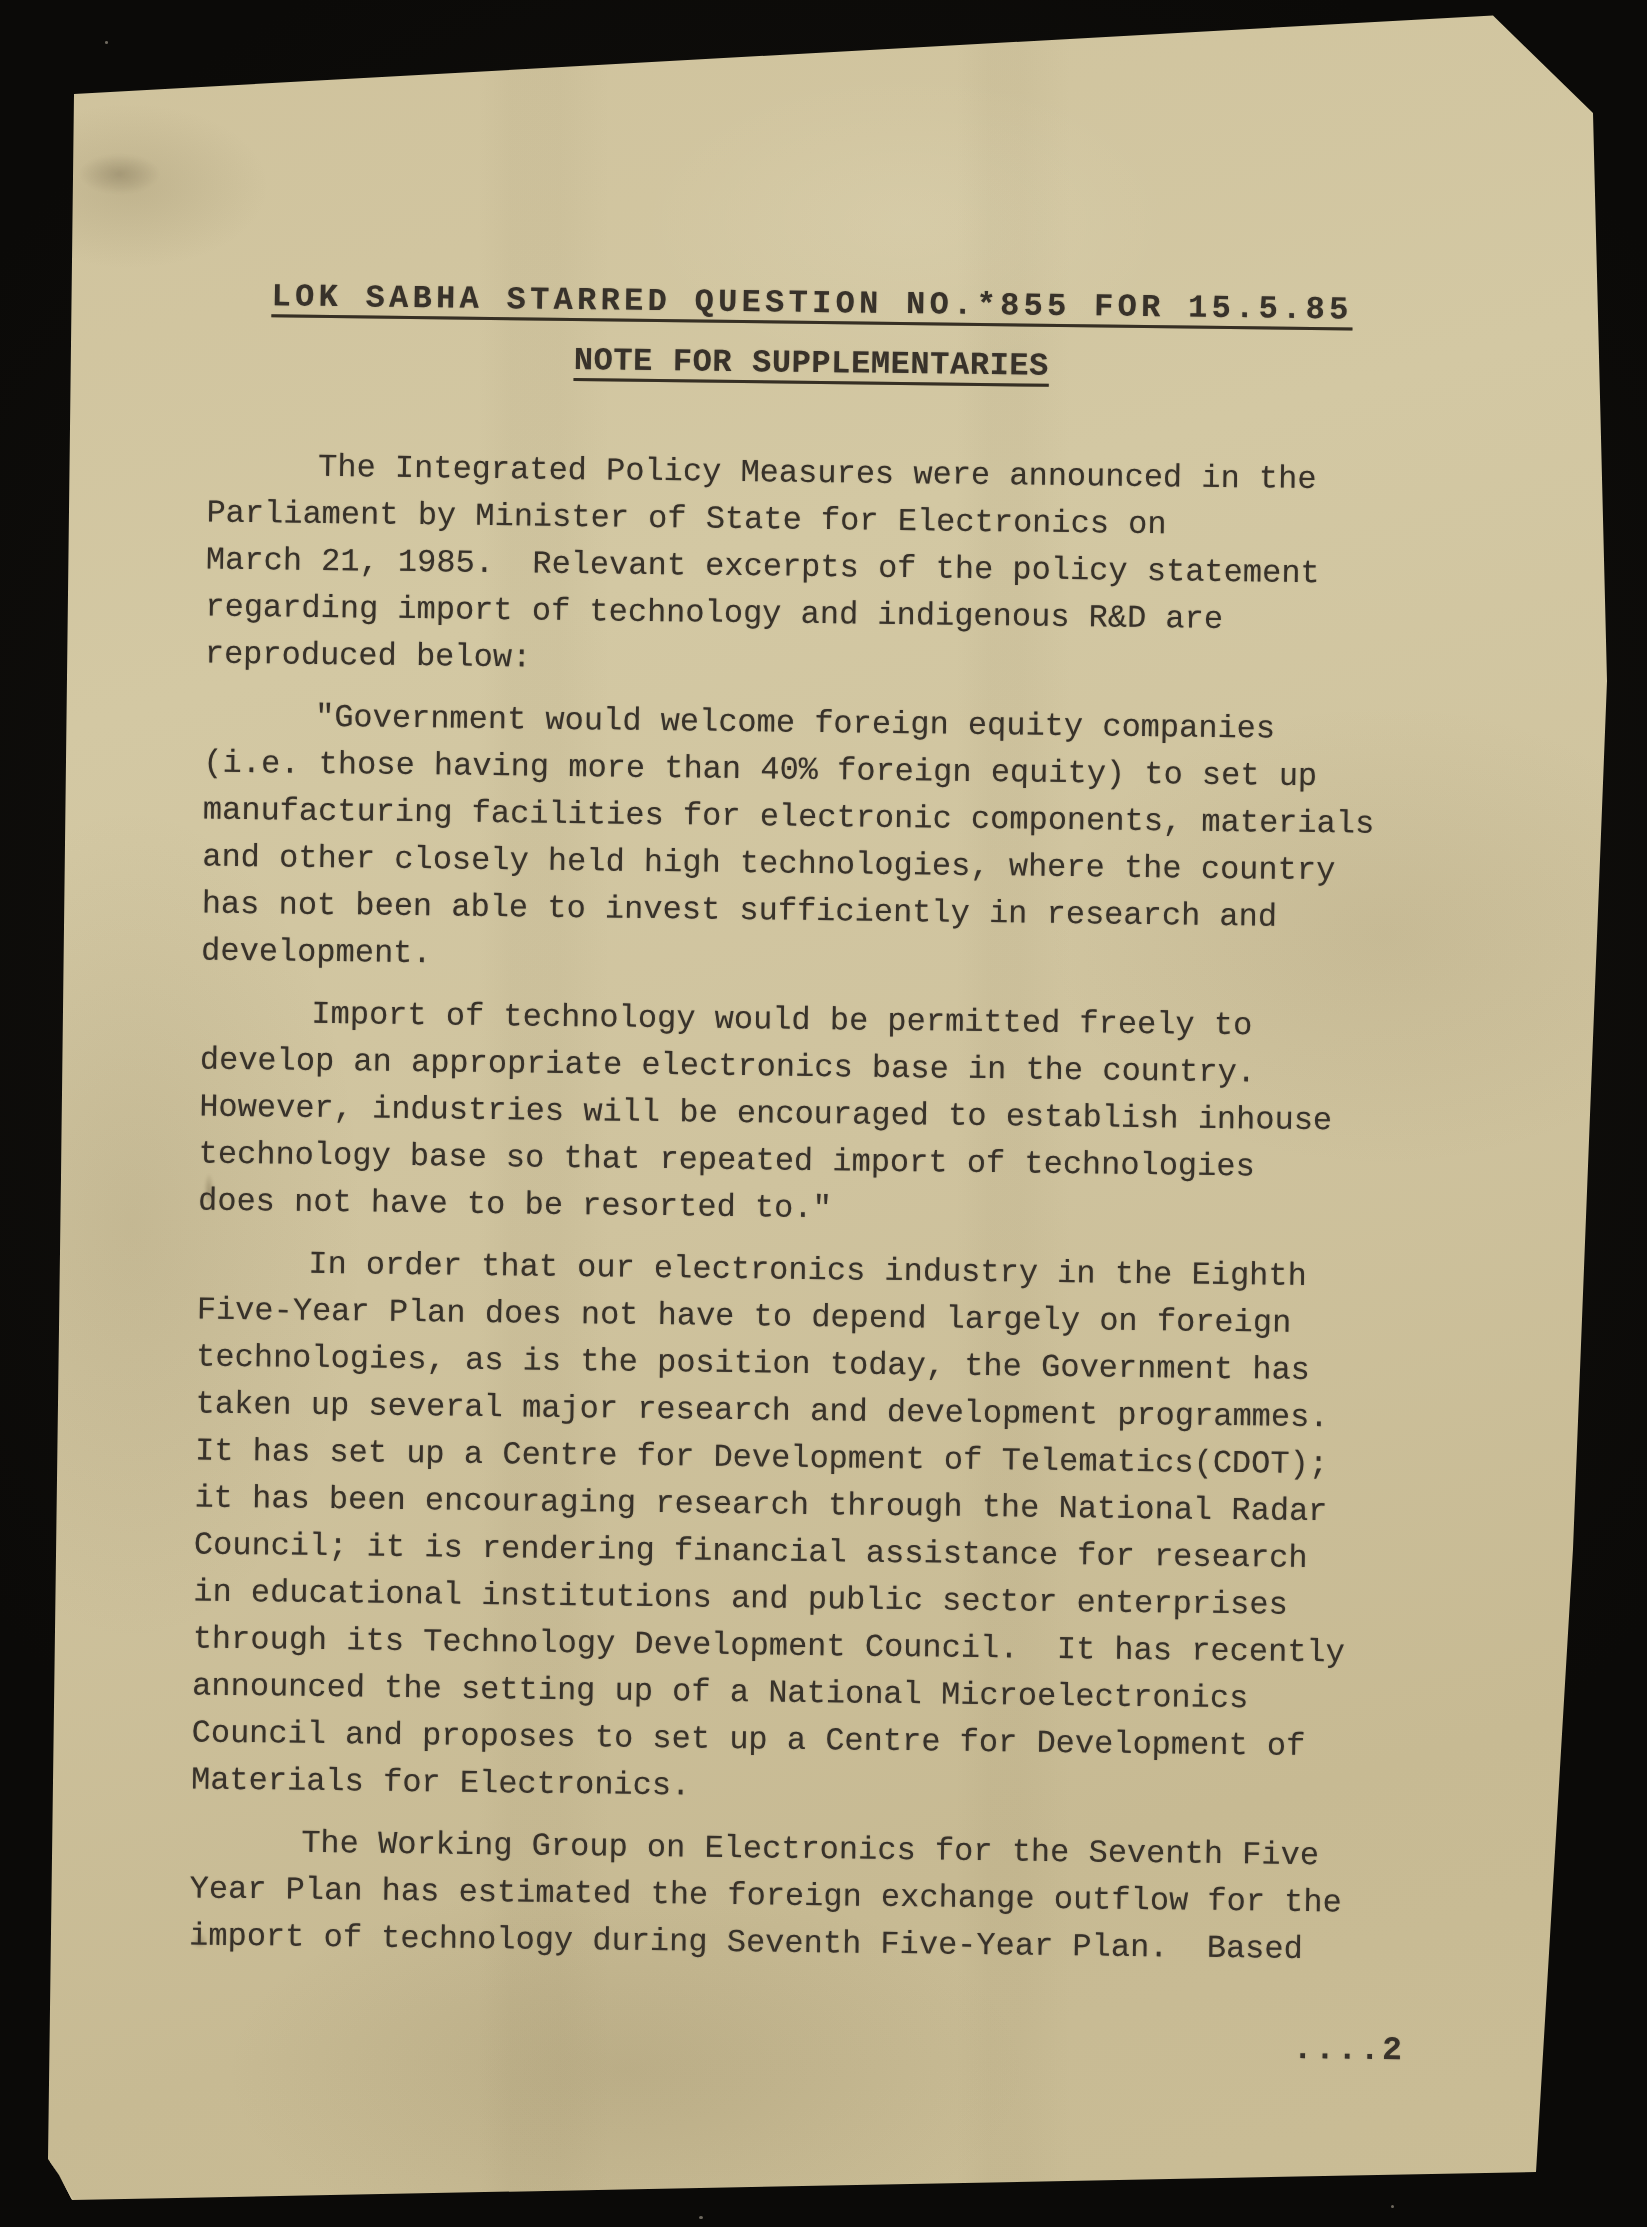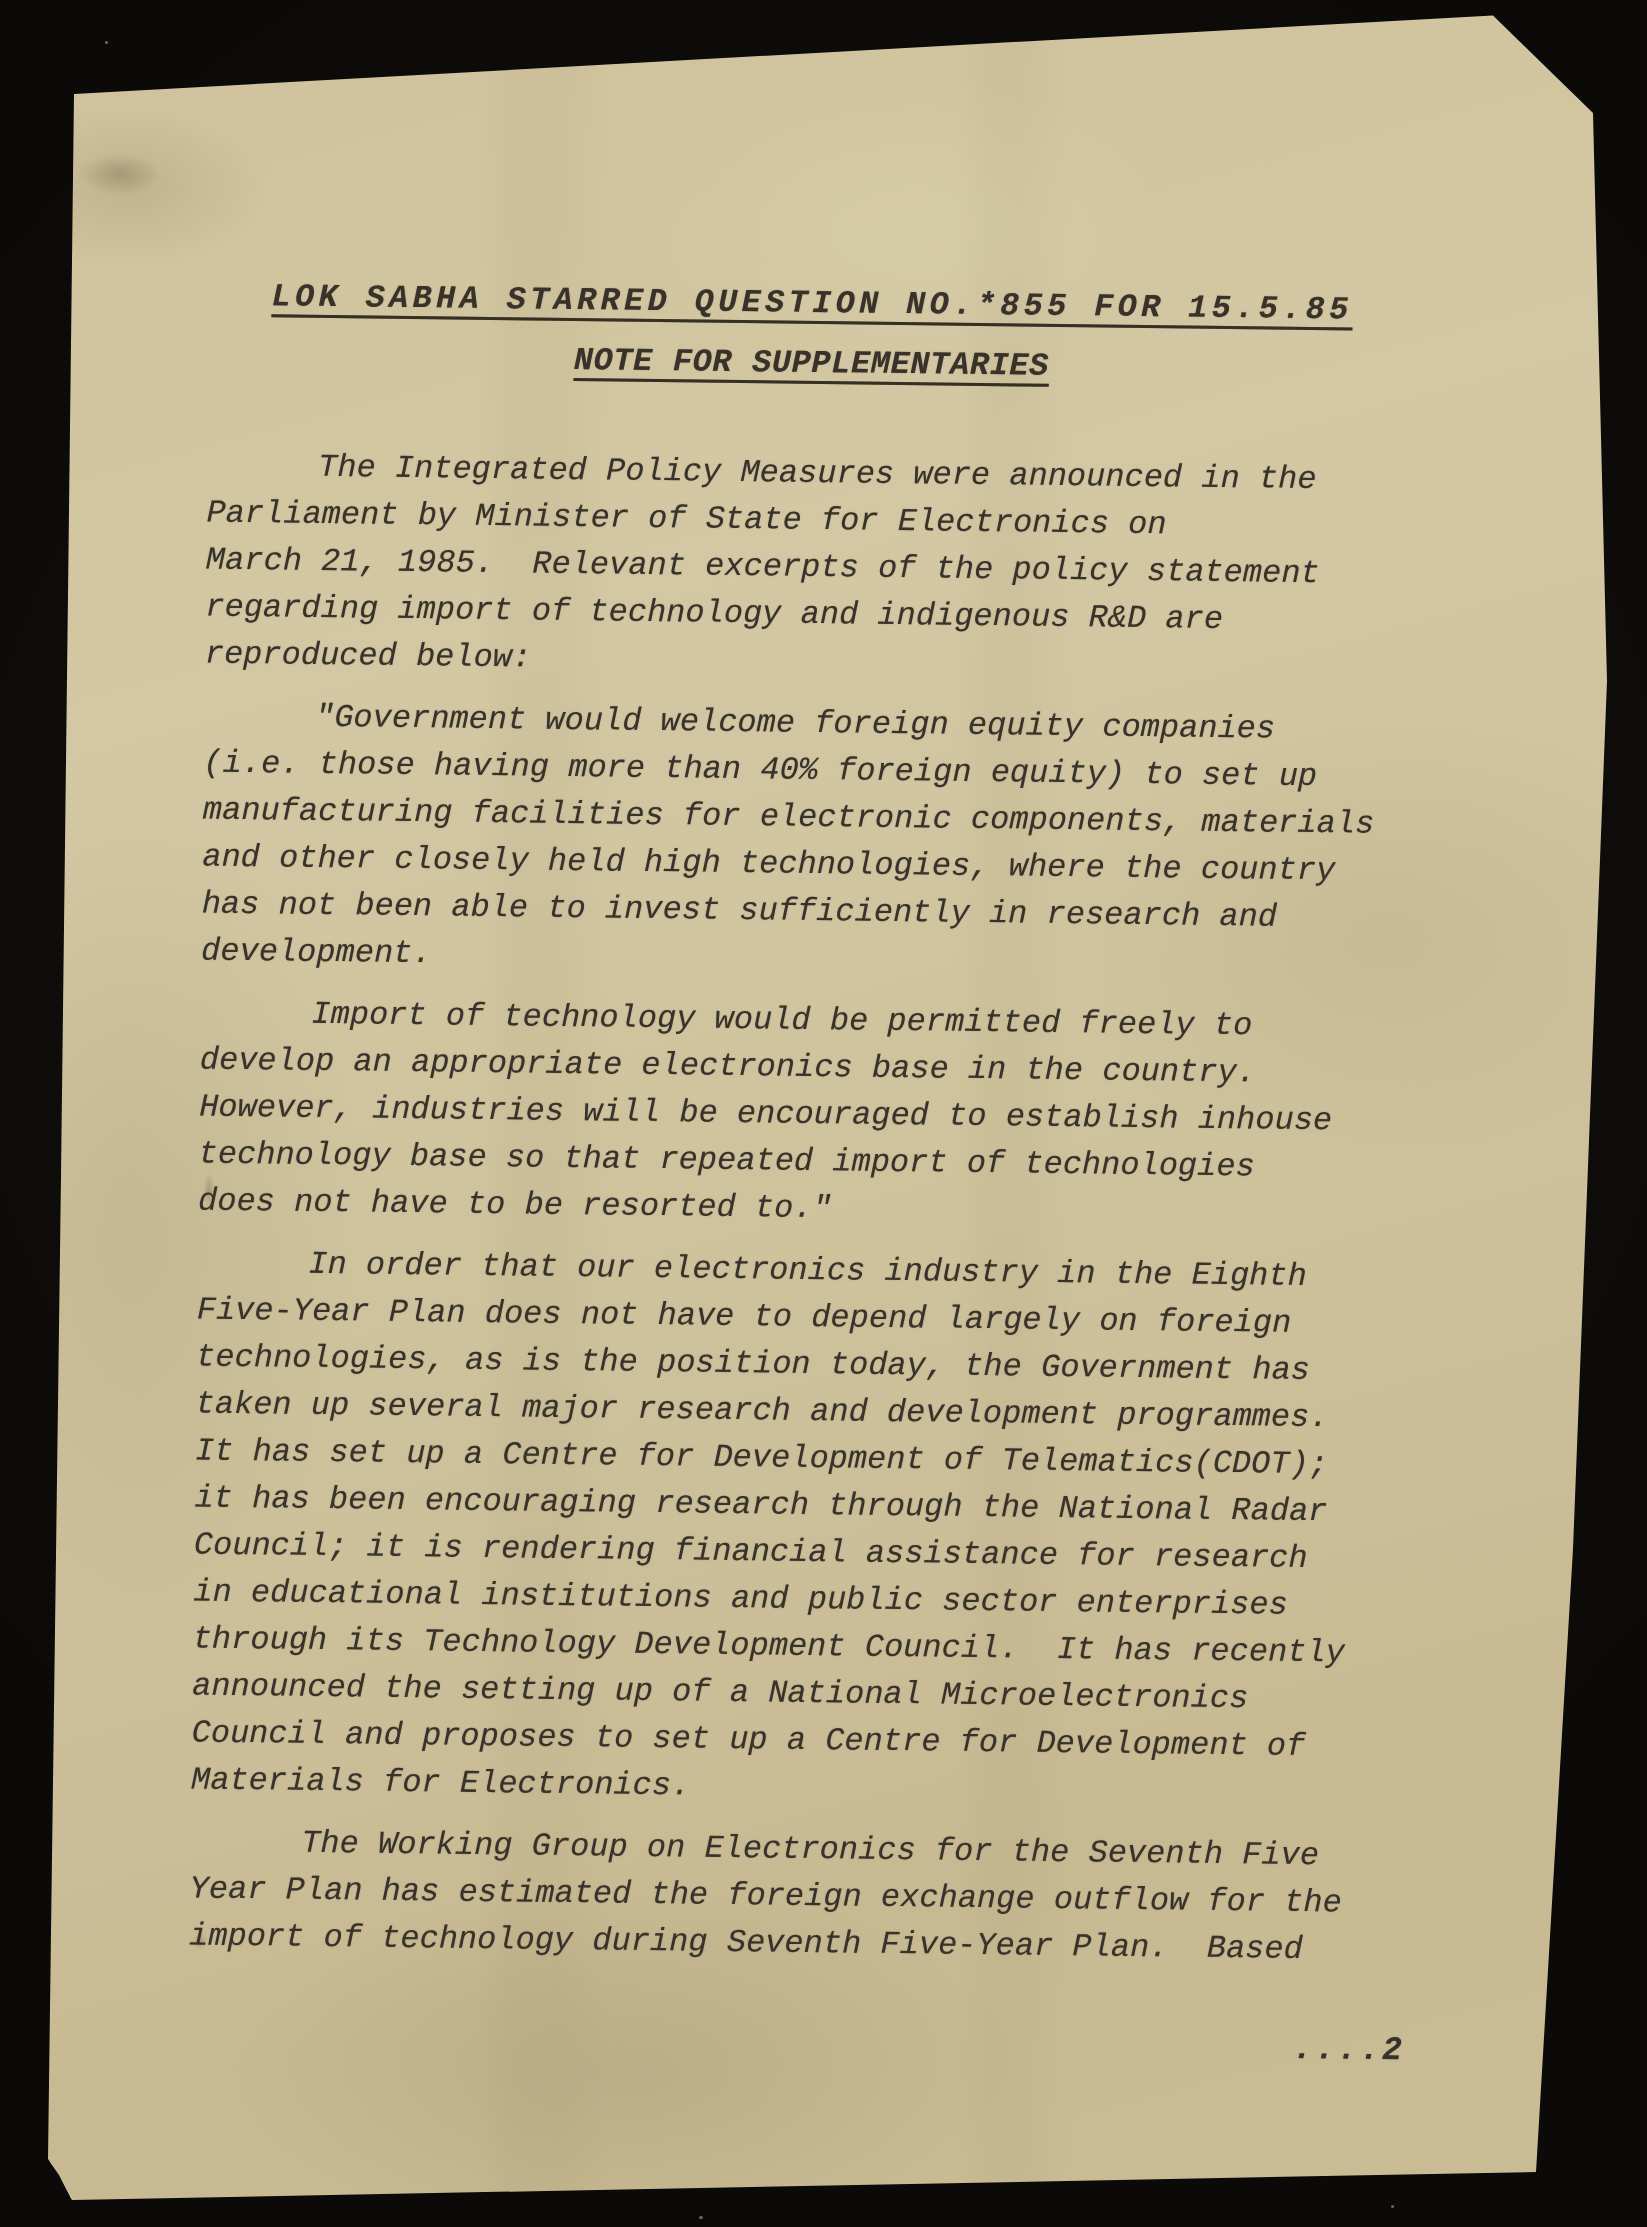--- a/index.html
+++ b/index.html
@@ -10,21 +10,20 @@
     overflow: hidden;
     background: #0b0a08;
   }
   #scan {
     position: relative;
     width: 1648px;
     height: 2227px;
     background:
       radial-gradient(circle at 50% 42%, #151310 0%, #0b0a08 70%);
     font-family: "Liberation Mono", "DejaVu Sans Mono", monospace;
-    font-style: italic;
   }
   
   #paper {
     position: absolute;
     inset: 0;
     clip-path: polygon(
       74px 94px,
       1493px 15.5px,
       1593px 113px,
       1607px 681px,

